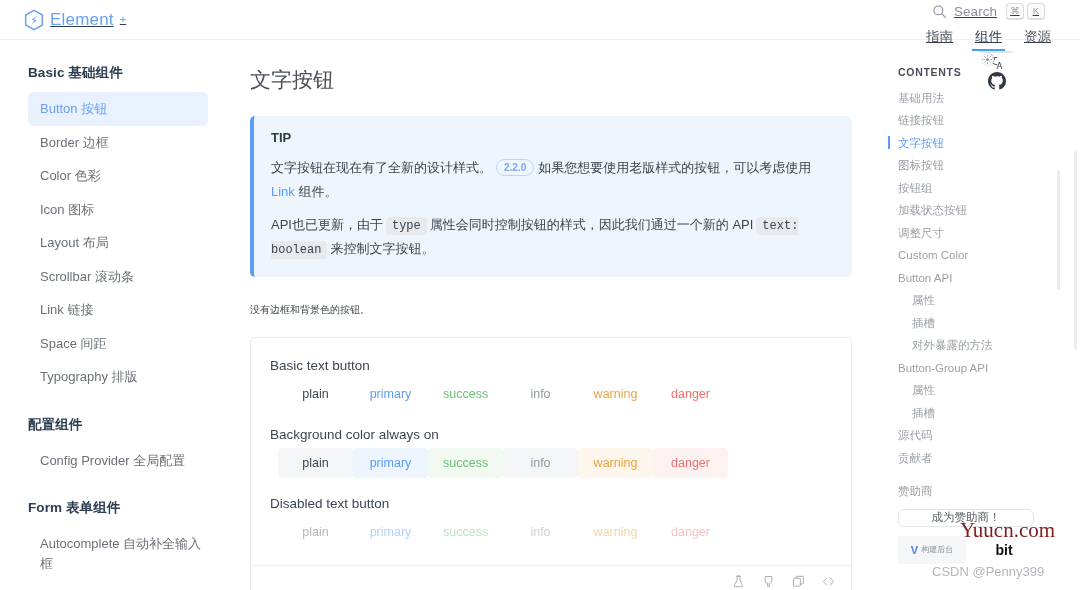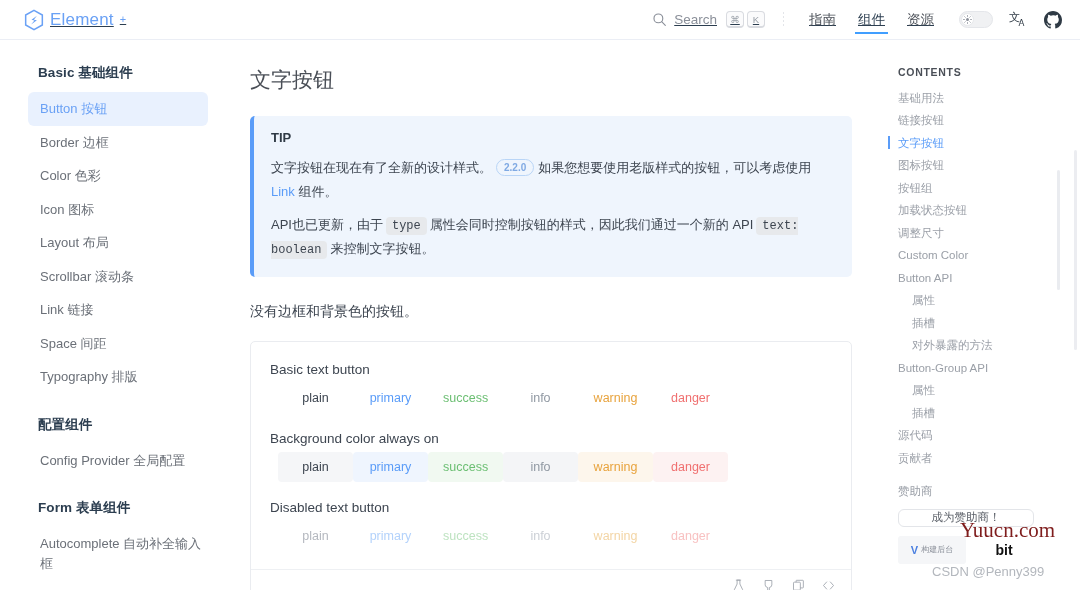--- a/index.html
+++ b/index.html
@@ -27,21 +27,21 @@
   }
   .brand-mark { width: 20px; height: 22px; display: block; }
   .brand-text {
     font-size: 17px; font-weight: 500; letter-spacing: .2px;
     color: #6aa1f5;
   }
   .brand-sup { font-size: 11px; color: #6aa1f5; vertical-align: super; line-height: 1; }
 
   .header-right {
     margin-left: auto; margin-right: 18px;
-    display: flex; align-items: center; height: 40px;
+    display: flex; align-items: center; height: 40px; flex-direction: column;
   }
   .search-box {
     display: flex; align-items: center; gap: 7px;
     padding: 3px 6px; border-radius: 5px; cursor: pointer;
   }
   .search-icon { width: 15px; height: 15px; display: block; }
   .search-label { font-size: 13.5px; color: #8a8f99; }
   .kbd-group { display: flex; gap: 3px; margin-left: 2px; }
   .kbd {
     min-width: 18px; height: 17px;
@@ -92,21 +92,21 @@
   .sidebar {
     position: absolute; top: 40px; left: 0;
     width: 230px; height: 550px;
     background: #fff;
     padding: 24px 0 0 0;
     overflow: hidden;
   }
   .side-group { margin-bottom: 4px; }
   .side-group-title {
     font-size: 13.5px; font-weight: bold; color: #2c3e50;
-    padding: 0 0 10px 38px; letter-spacing: .1px;
+    padding: 0 0 10px 28px; letter-spacing: .1px;
   }
   .side-group.gap-top { margin-top: 22px; }
   .side-item {
     display: block;
     margin: 0 22px 0 28px;
     padding: 7px 0 7px 12px;
     font-size: 13px; color: #6b7078;
     border-radius: 6px; cursor: pointer;
     line-height: 1.5;
   }
@@ -156,21 +156,21 @@
   }
   .link-inline { color: #5a9cf8; text-decoration: none; cursor: pointer; }
   .code-inline {
     background: #e7e9ec; border-radius: 4px;
     font-family: "Liberation Mono", monospace;
     font-size: 12px; color: #3d4550;
     padding: 2px 6px; margin: 0 3px;
   }
 
   .desc-line {
-    font-size: 14px; color: #3d4550;
+    font-size: 10px; color: #3d4550;
     margin-bottom: 20px;
   }
 
   
   .demo-card {
     border: 1px solid #eaecf0; border-radius: 5px;
     background: #fff;
   }
   .demo-body { padding: 20px 19px 18px 19px; }
   .demo-sub {

